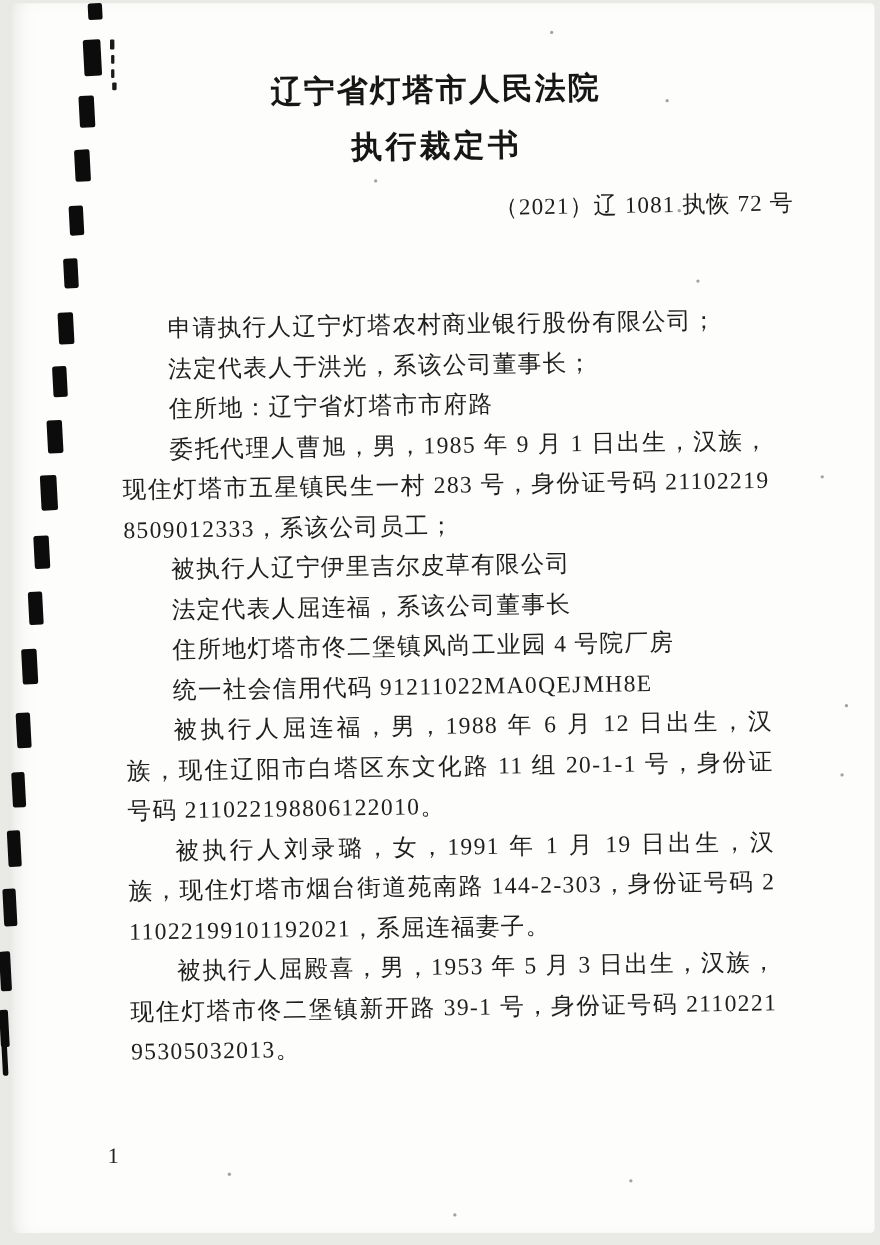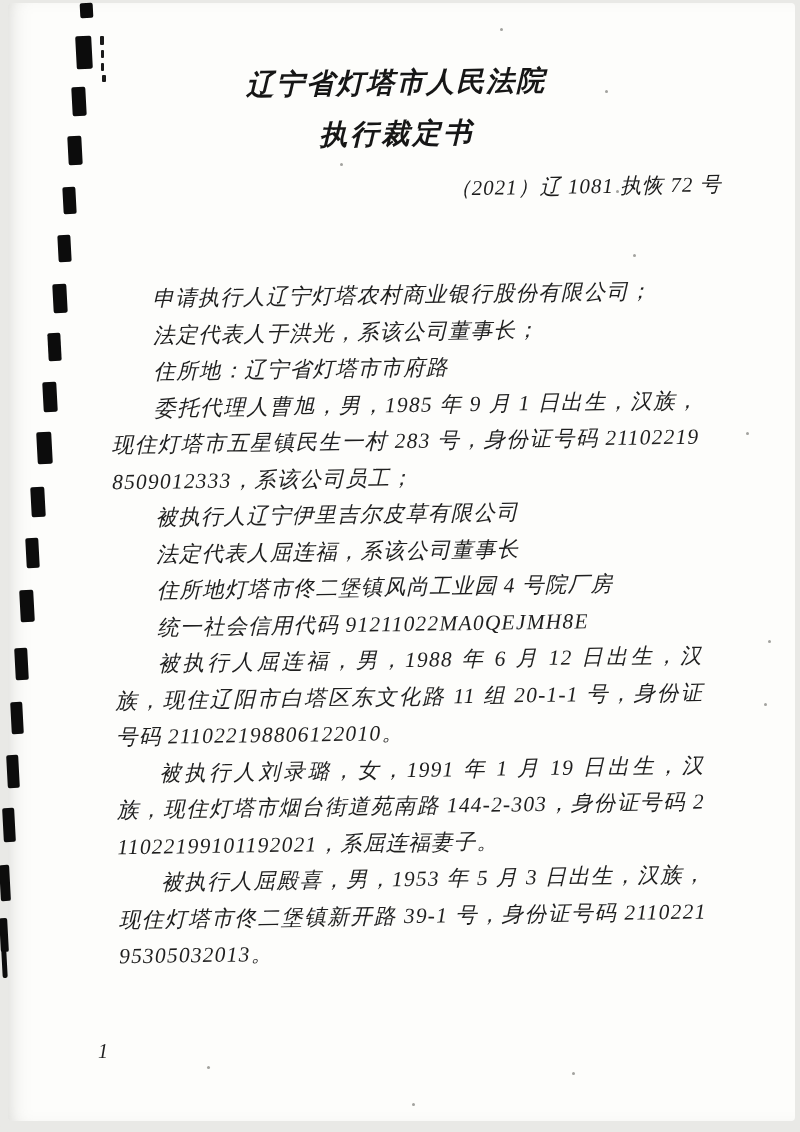--- a/index.html
+++ b/index.html
@@ -12,21 +12,20 @@
     font-family: "Liberation Serif", "DejaVu Serif", serif;
   }
   .frame {
     position: absolute;
     inset: 0;
     width: 800px;
     height: 1132px;
     background: #e9e9e6;
     border-radius: 10px;
     overflow: hidden;
-    font-style: italic;
   }
   .paper {
     position: absolute;
     left: 8px;
     top: 3px;
     right: 5px;
     bottom: 11px;
     background: #fdfdfb;
     border-radius: 4px;
     box-shadow: inset 14px 0 22px -16px rgba(140,140,135,0.45);

